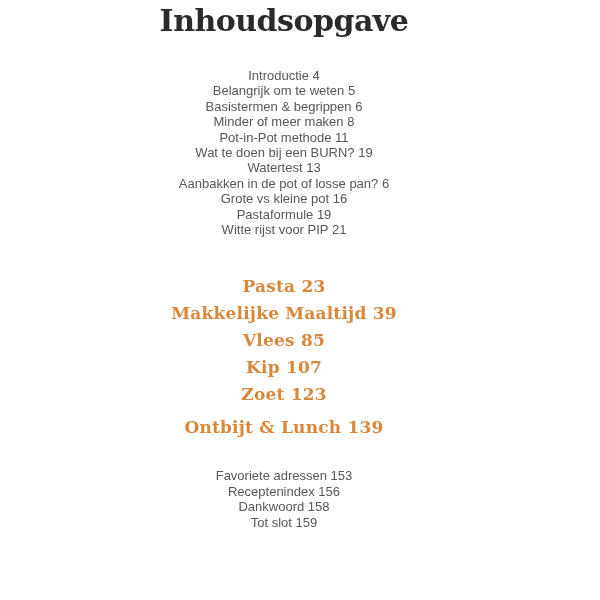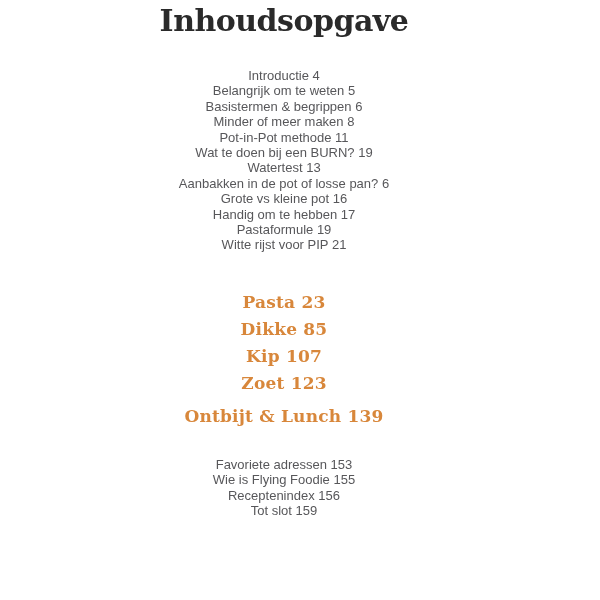--- a/index.html
+++ b/index.html
@@ -65,33 +65,33 @@
   <div class="front-list">
     <div class="entry"><span>Introductie</span> <span>4</span></div>
     <div class="entry"><span>Belangrijk om te weten</span> <span>5</span></div>
     <div class="entry"><span>Basistermen &amp; begrippen</span> <span>6</span></div>
     <div class="entry"><span>Minder of meer maken</span> <span>8</span></div>
     <div class="entry"><span>Pot-in-Pot methode</span> <span>11</span></div>
     <div class="entry"><span>Wat te doen bij een BURN?</span> <span>19</span></div>
     <div class="entry"><span>Watertest</span> <span>13</span></div>
     <div class="entry"><span>Aanbakken in de pot of losse pan?</span> <span>6</span></div>
     <div class="entry"><span>Grote vs kleine pot</span> <span>16</span></div>
-    <div class="entry"><span>Handig om te hebben</span> <span>17</span></div>
     <div class="entry"><span>Pastaformule</span> <span>19</span></div>
     <div class="entry"><span>Witte rijst voor PIP</span> <span>21</span></div>
   </div>
 
   <div class="chapter-list">
     <div class="chapter"><span>Pasta</span> <span>23</span></div>
-    <div class="chapter"><span>Dikke</span> <span>85</span></div>
+    <div class="chapter"><span>Makkelijke Maaltijd</span> <span>39</span></div>
+    <div class="chapter"><span>Vlees</span> <span>85</span></div>
     <div class="chapter"><span>Kip</span> <span>107</span></div>
     <div class="chapter"><span>Zoet</span> <span>123</span></div>
     <div class="chapter spaced"><span>Ontbijt &amp; Lunch</span> <span>139</span></div>
   </div>
 
   <div class="back-list">
     <div class="entry"><span>Favoriete adressen</span> <span>153</span></div>
-    <div class="entry"><span>Wie is Flying Foodie</span> <span>155</span></div>
     <div class="entry"><span>Receptenindex</span> <span>156</span></div>
+    <div class="entry"><span>Dankwoord</span> <span>158</span></div>
     <div class="entry"><span>Tot slot</span> <span>159</span></div>
   </div>
 
 </div>
 
 </body></html>

